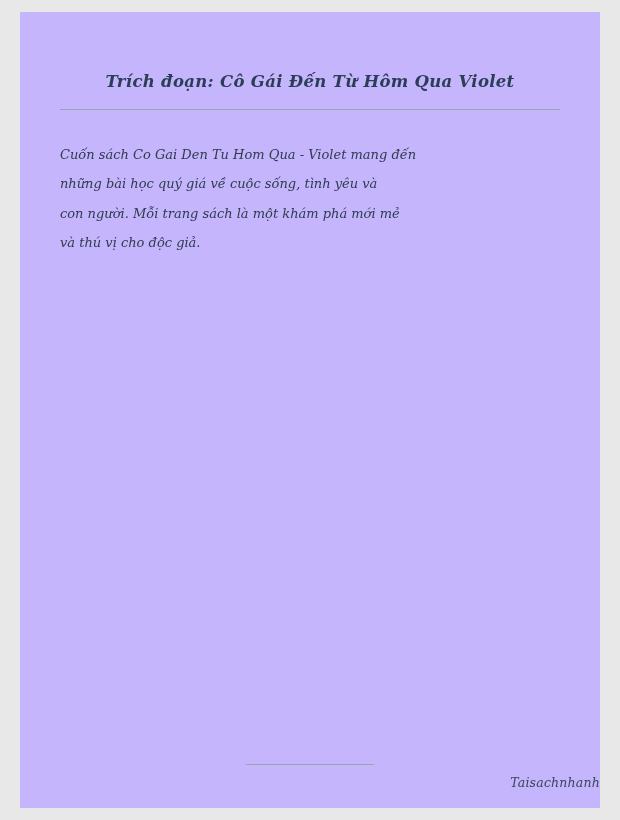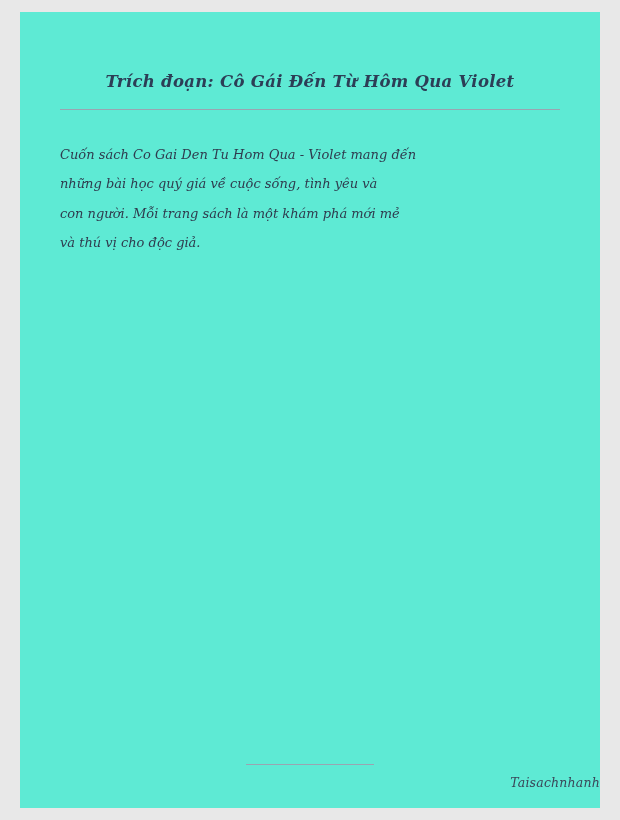--- a/index.html
+++ b/index.html
@@ -12,21 +12,21 @@
     background: #e8e8e8;
     font-family: "DejaVu Serif", "Liberation Serif", serif;
     overflow: hidden;
   }
   .page {
     position: absolute;
     left: 20px;
     top: 12px;
     width: 580px;
     height: 796px;
-    background: #5eead4;
+    background: #c4b5fd;
     box-sizing: border-box;
   }
   .doc-title {
     margin: 0;
     padding: 60px 40px 0 40px;
     text-align: center;
     font-size: 16.5px;
     font-weight: bold;
     color: #2c3e56;
     font-family: "DejaVu Serif", "Liberation Serif", serif;

